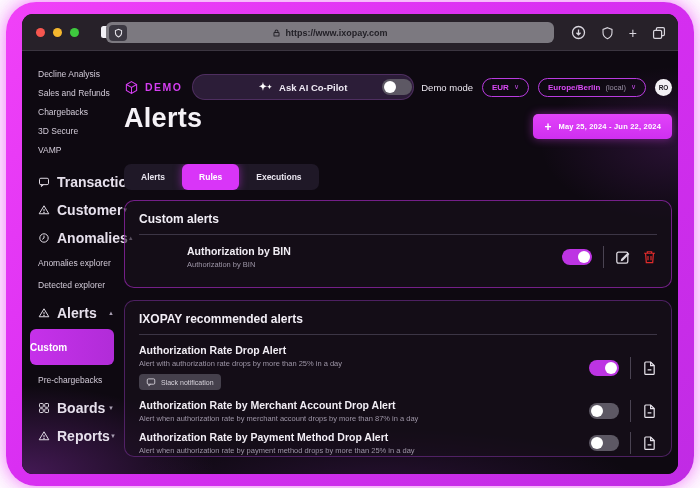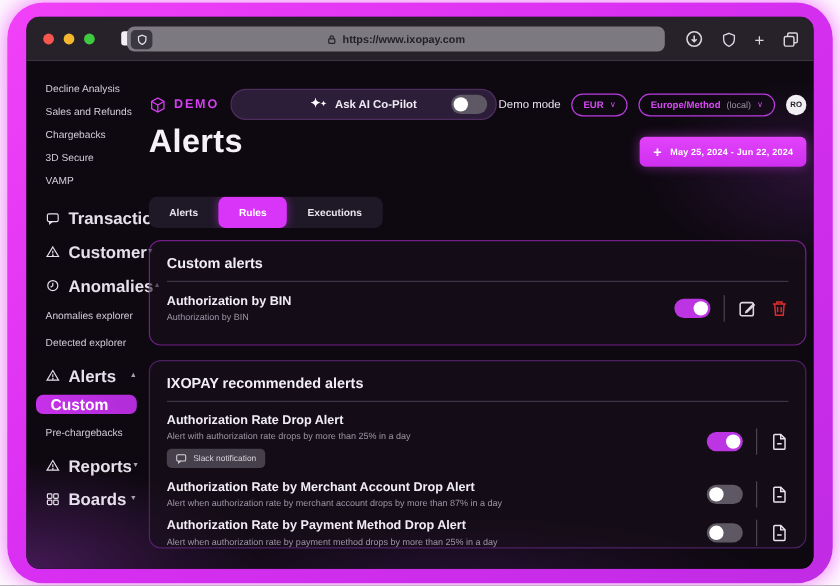--- a/index.html
+++ b/index.html
@@ -43,23 +43,23 @@
       #0e0911; }
 
   
   .sidebar { position:absolute; left:0; top:0; width:102px; bottom:0; padding:14px 0 0 16px; color:#d8d2de; }
   .sub-link { font-size:8.5px; height:19px; line-height:19px; color:#d3ccd9; white-space:nowrap; }
   .sec { display:flex; align-items:center; height:20px; margin-top:8px; white-space:nowrap; }
   .sec .ic { width:12px; height:12px; margin-right:7px; flex:0 0 auto; }
   .sec .lbl { font-size:14px; font-weight:bold; color:#e6e0ec; }
   .sec .chev { margin-left:auto; margin-right:10px; font-size:6px; color:#a89fb2; }
   .child { font-size:8.5px; height:19px; line-height:19px; margin-top:3px; color:#d3ccd9; white-space:nowrap; }
-  .active-pill { display:flex; align-items:center; margin:6px 10px 0 -8px; height:16px; border-radius:6px;
-                 background:linear-gradient(90deg,#c631ea,#b12cd8); padding-left:12px;
-                 font-size:13px; font-weight:bold; color:#fff; }
+  .active-pill { display:flex; align-items:center; margin:6px 10px 0 -8px; height:36px; border-radius:6px;
+                 background:linear-gradient(90deg,#c631ea,#b12cd8); padding-left:0;
+                 font-size:10px; font-weight:bold; color:#fff; }
   .gap6 { margin-top:6px; }
 
   
   .main { position:absolute; left:102px; top:0; width:548px; height:100%; }
 
   .app-header { position:absolute; left:0; right:0; top:22px; height:28px; display:flex; align-items:center; }
   .logo { display:flex; align-items:center; gap:6px; }
   .logo-text { font-size:10.5px; font-weight:bold; letter-spacing:1.5px; color:#d63ef2; }
   .copilot { position:absolute; left:68px; top:1px; width:222px; height:26px; border-radius:13px;
              background:#2c1d38; border:1px solid rgba(168,92,200,.28); display:flex; align-items:center;
@@ -99,21 +99,21 @@
   .card-title { padding-top:11px; font-size:12px; font-weight:bold; color:#f2eef6; }
   .divider { margin-top:8px; height:1px; background:#3c3545; }
   .arow { display:flex; align-items:center; }
   .arow .info .name { font-size:10.5px; font-weight:bold; color:#f1edf4; }
   .arow .info .desc { font-size:7.5px; color:#9d95a6; margin-top:3px; }
   .controls { margin-left:auto; display:flex; align-items:center; gap:11px; }
   .vdiv { width:1px; height:22px; background:#4a4352; }
   .badge { display:inline-flex; align-items:center; gap:5px; margin-top:6px; background:#45404c;
            border-radius:4px; padding:3px 7px; }
   .badge .btxt { font-size:7px; color:#d6d1da; }
-  .mt10 { margin-top:10px; } .mt9 { margin-top:9px; } .mt8 { margin-top:8px; }
+  .mt10 { margin-top:10px;margin-left:48px; } .mt9 { margin-top:9px; } .mt8 { margin-top:8px; }
 
   svg { display:block; }
 </style>
 </head>
 <body>
 
 <div class="stage">
   <div class="frame"></div>
 
   <div class="window">
@@ -202,36 +202,36 @@
               <circle cx="8" cy="11.6" r=".4" fill="#e6e1ea"></circle>
           </svg>
           <span class="lbl">Alerts</span>
           <span class="chev">▲</span>
         </div>
         <div class="active-pill">Custom</div>
         <div class="child gap6">Pre-chargebacks</div>
 
         <div class="sec">
           <svg class="ic" viewBox="0 0 16 16" fill="none" stroke="#e6e1ea" stroke-width="1.3">
-            <path d="M8 2.4L14.4 13H1.6z"></path>
-              <path d="M8 6.6v3.2"></path>
-              <circle cx="8" cy="11.6" r=".4" fill="#e6e1ea"></circle>
-          </svg>
-          <span class="lbl">Reports</span>
-          <span class="chev">▼</span>
-        </div>
-
-        <div class="sec">
-          <svg class="ic" viewBox="0 0 16 16" fill="none" stroke="#e6e1ea" stroke-width="1.3">
             <rect x="2" y="2" width="5" height="5" rx="1"></rect>
               <rect x="9" y="2" width="5" height="5" rx="1"></rect>
             <rect x="2" y="9" width="5" height="5" rx="1"></rect>
               <rect x="9" y="9" width="5" height="5" rx="1"></rect>
           </svg>
           <span class="lbl">Boards</span>
+          <span class="chev">▼</span>
+        </div>
+
+        <div class="sec">
+          <svg class="ic" viewBox="0 0 16 16" fill="none" stroke="#e6e1ea" stroke-width="1.3">
+            <path d="M8 2.4L14.4 13H1.6z"></path>
+              <path d="M8 6.6v3.2"></path>
+              <circle cx="8" cy="11.6" r=".4" fill="#e6e1ea"></circle>
+          </svg>
+          <span class="lbl">Reports</span>
           <span class="chev">▼</span>
         </div>
       </aside>
 
       <main class="main">
 
         <div class="app-header">
           <div class="logo">
             <svg width="15" height="15" viewBox="0 0 24 24" fill="none" stroke="#d63ef2" stroke-width="1.7">
               <path d="M12 2.6l8.2 4.7v9.4L12 21.4l-8.2-4.7V7.3z"></path>
@@ -248,21 +248,21 @@
           <div class="hdr-right">
             <div class="toggle off">
                 <span class="knob"></span>
               </div>
             <span class="demo-label">Demo mode</span>
             <div class="pill-select">
               <span class="val">EUR</span>
               <span class="vchev">∨</span>
             </div>
             <div class="pill-select">
-              <span class="val">Europe/Method</span>
+              <span class="val">Europe/Berlin</span>
               <span class="suffix">(local)</span>
               <span class="vchev">∨</span>
             </div>
             <div class="avatar">RO</div>
           </div>
         </div>
 
         <div class="title-row">
           <h1 class="page-title">Alerts</h1>
           <div class="date-btn">

